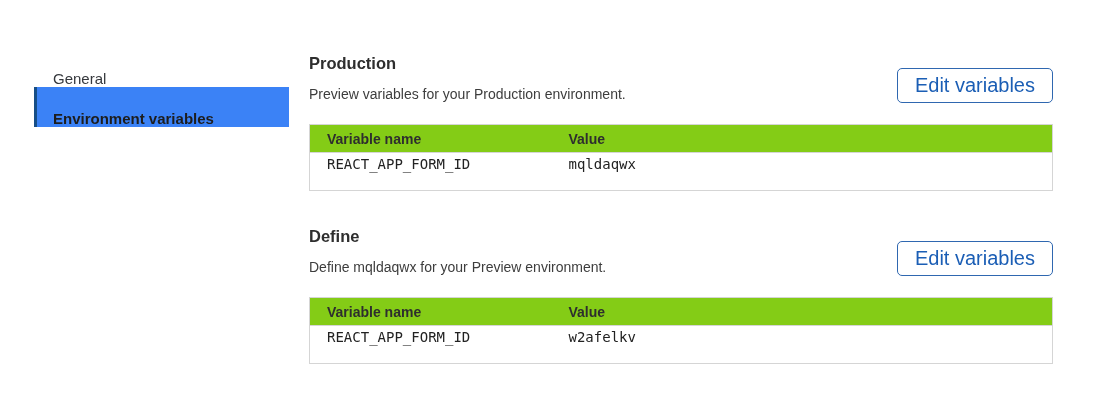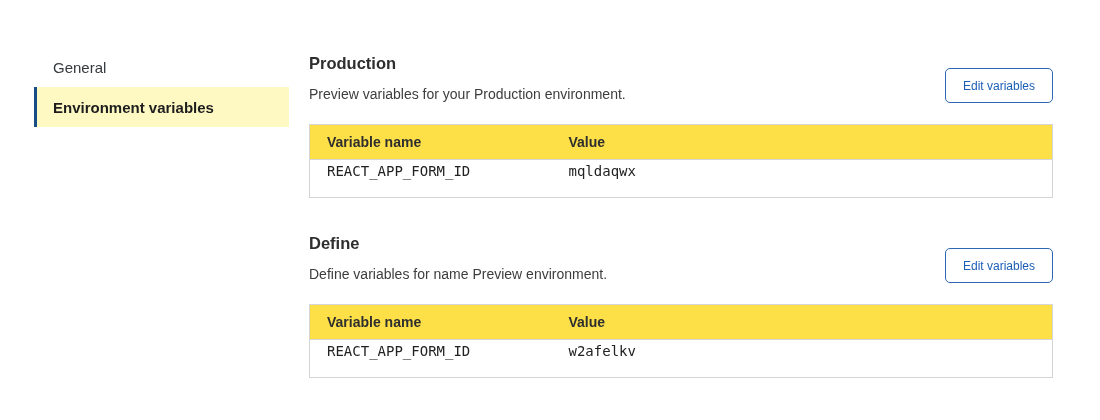--- a/index.html
+++ b/index.html
@@ -10,29 +10,29 @@
     font-family: "Liberation Sans", sans-serif;
     color: #2e2e2e;
     overflow: hidden;
   }
   .page { display: flex; }
 
   
   .sidebar { width: 255px; margin: 47px 0 0 34px; flex-shrink: 0; }
   .nav-item {
     height: 40px;
-    display: flex; align-items: center;
+    display: flex; align-items: flex-end;
     padding-left: 16px;
     font-size: 15px;
     color: #36393d;
     border-left: 3px solid transparent;
     cursor: pointer;
   }
   .nav-item.active {
-    background: #fef9c3;
+    background: #3b82f6;
     border-left-color: #174e87;
     font-weight: bold;
     color: #1d1d1d;
   }
 
   
   main { margin-left: 16px; padding-top: 50px; width: 752px; }
   section.env-section { margin: 4px; }
   section.env-section + section.env-section { margin-top: 36px; }
   .section-head { display: flex; justify-content: space-between; }
@@ -48,43 +48,43 @@
     font-size: 14px;
     color: #3d3d3d;
     line-height: 17px;
   }
   .btn-outline {
     align-self: flex-start;
     margin-top: 14px;
     height: 35px;
     padding: 0 17px;
     font-family: "Liberation Sans", sans-serif;
-    font-size: 12px;
+    font-size: 20px;
     color: #1b5eb5;
     background: #ffffff;
     border: 1px solid #2f67b0;
     border-radius: 5px;
     cursor: pointer;
     white-space: nowrap;
   }
 
   
   .vars-table {
     width: 100%;
     margin-top: 21px;
     border-collapse: collapse;
     border: 1px solid #d5d5d5;
   }
   .vars-table th {
-    background: #fde047;
+    background: #84cc16;
     text-align: left;
     font-size: 14px;
     font-weight: bold;
     color: #2e2e2e;
-    height: 35px;
+    height: 28px;
     padding: 0 0 0 17px;
     border-bottom: 1px solid #d5d5d5;
   }
   .vars-table th.col-name { width: 242px; }
   .vars-table td {
     height: 38px;
     padding: 0 0 16px 17px;
     font-family: "DejaVu Sans Mono", monospace;
     font-size: 14px;
     color: #222222;
@@ -127,21 +127,21 @@
             <td>mqldaqwx</td>
           </tr>
         </tbody>
       </table>
     </section>
 
     <section class="env-section">
       <div class="section-head">
         <div>
           <h2>Define</h2>
-          <p>Define variables for name Preview environment.</p>
+          <p>Define mqldaqwx for your Preview environment.</p>
         </div>
         <button class="btn-outline">Edit variables</button>
       </div>
       <table class="vars-table">
         <thead>
           <tr>
             <th class="col-name">Variable name</th>
             <th>Value</th>
           </tr>
         </thead>

